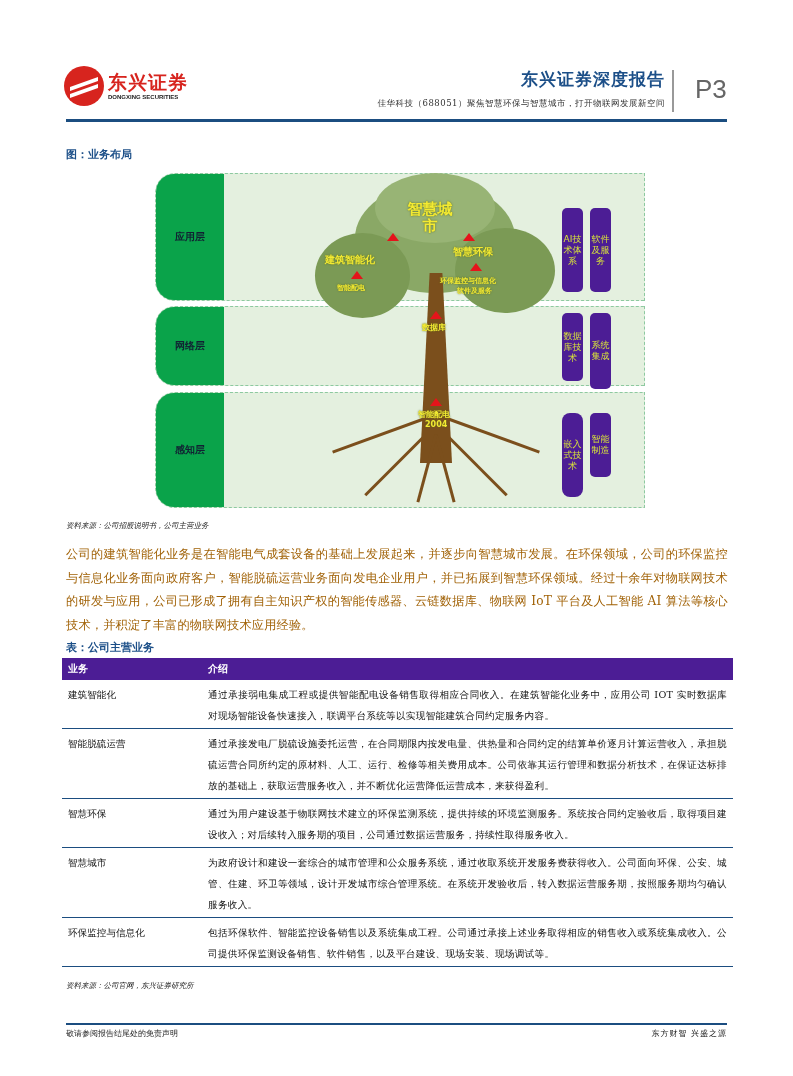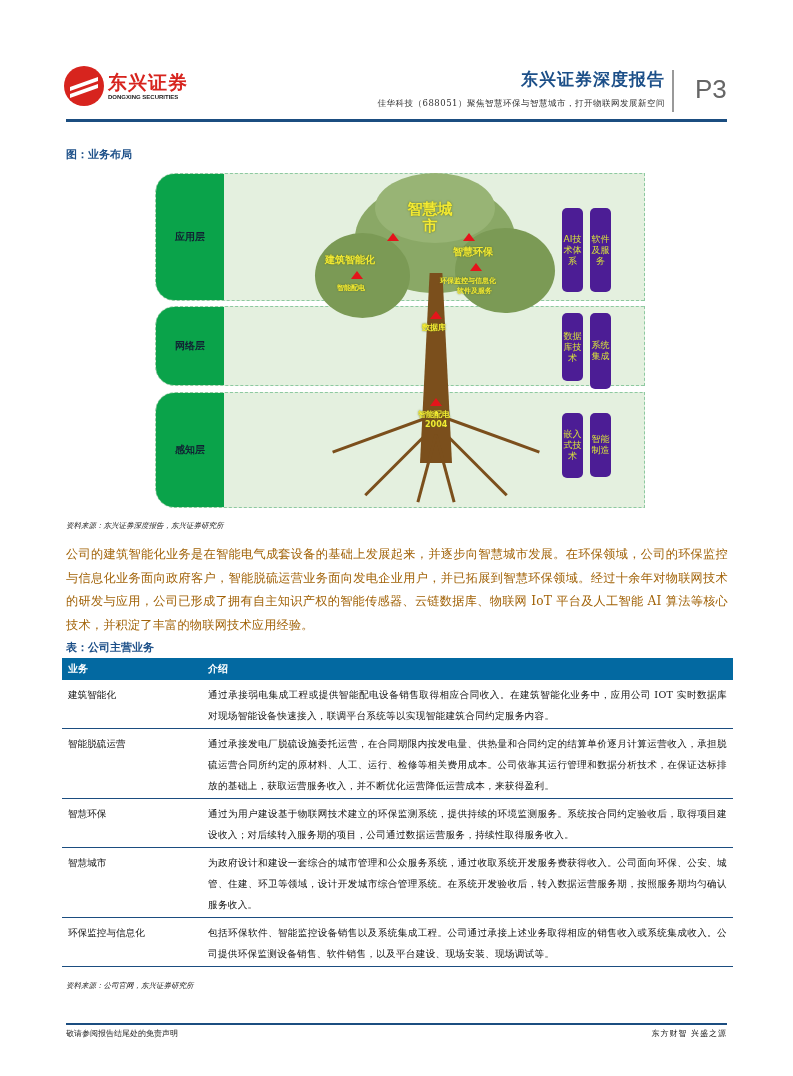--- a/index.html
+++ b/index.html
@@ -42,21 +42,21 @@
 
   
   .source { position:absolute; left:66px; font-family:"DejaVu Serif",serif; font-style:italic; font-size:7.5px; color:#222; }
 
   
   .para { position:absolute; left:66px; top:543px; width:662px; font-family:"DejaVu Serif",serif; font-size:12.2px; line-height:23.5px; color:#a16207; text-align:justify; letter-spacing:0.2px; }
 
   
   .tbl-title { position:absolute; left:66px; top:640px; font-size:11px; font-weight:bold; color:#1c4f88; }
   .tbl { position:absolute; left:62px; top:658px; width:671px; border-collapse:collapse; font-family:"DejaVu Serif",serif; font-size:9.6px; color:#111; }
-  .tbl th { background:#0369a1; color:#fff; text-align:left; font-weight:bold; height:22px; padding:0 6px; font-size:10px; }
+  .tbl th { background:#4c1d95; color:#fff; text-align:left; font-weight:bold; height:22px; padding:0 6px; font-size:10px; }
   .tbl td { vertical-align:top; padding:4px 6px 2px 6px; line-height:21px; border-bottom:1.5px solid #1b4d80; }
   .tbl td.c1 { width:128px; }
   .tbl td.c2 { text-align:justify; letter-spacing:0.3px; }
 
   
   .footer-rule { position:absolute; left:66px; top:1023px; width:661px; height:1.5px; background:#1b4d80; }
   .footer-left { position:absolute; left:66px; top:1028px; font-family:"DejaVu Serif",serif; font-size:8px; color:#222; }
   .footer-right { position:absolute; right:66px; top:1028px; font-family:"DejaVu Serif",serif; font-size:8px; color:#222; letter-spacing:1px; }
 </style>
 </head>
@@ -85,21 +85,21 @@
     <div class="pill" style="left:406px;top:34px;height:84px;">AI技术体系</div>
     <div class="pill" style="left:434px;top:34px;height:84px;">软件及服务</div>
   </div>
   <div class="layer l2">
     <div class="layer-label">网络层</div>
     <div class="pill" style="left:406px;top:6px;height:68px;">数据库技术</div>
     <div class="pill" style="left:434px;top:6px;height:76px;">系统集成</div>
   </div>
   <div class="layer l3">
     <div class="layer-label">感知层</div>
-    <div class="pill" style="left:406px;top:20px;height:65px;">嵌入式技术</div>
+    <div class="pill" style="left:406px;top:20px;height:84px;border-radius:8px;">嵌入式技术</div>
     <div class="pill" style="left:434px;top:20px;height:64px;">智能制造</div>
   </div>
 
   <div class="tree">
     <div class="canopy" style="left:40px;top:10px;width:160px;height:110px;background:#8aa866;"></div>
     <div class="canopy" style="left:0px;top:60px;width:95px;height:85px;background:#7b9a55;"></div>
     <div class="canopy" style="left:140px;top:55px;width:100px;height:85px;background:#7b9a55;"></div>
     <div class="canopy" style="left:60px;top:0px;width:120px;height:70px;background:#98b475;"></div>
     <div class="trunk"></div>
     <div class="root" style="left:121px;top:240px;width:110px;transform:rotate(20deg);"></div>
@@ -120,21 +120,21 @@
     <div class="tree-label" style="left:125px;top:103px;font-size:7px;">环保监控与信息化</div>
     <div class="tree-label" style="left:142px;top:113px;font-size:7px;">软件及服务</div>
     <div class="arrow-up" style="left:115px;top:138px;"></div>
     <div class="tree-label" style="left:107px;top:149px;font-size:8px;">数据库</div>
     <div class="arrow-up" style="left:115px;top:225px;"></div>
     <div class="tree-label" style="left:103px;top:236px;font-size:8px;">智能配电</div>
     <div class="tree-label" style="left:110px;top:247px;font-size:8px;">2004</div>
   </div>
 </div>
 
-<div class="source" style="top:521px;">资料来源：东兴证券深度报告，东兴证券研究所</div>
+<div class="source" style="top:521px;">资料来源：公司招股说明书，公司主营业务</div>
 
 <div class="para">公司的建筑智能化业务是在智能电气成套设备的基础上发展起来，并逐步向智慧城市发展。在环保领域，公司的环保监控与信息化业务面向政府客户，智能脱硫运营业务面向发电企业用户，并已拓展到智慧环保领域。经过十余年对物联网技术的研发与应用，公司已形成了拥有自主知识产权的智能传感器、云链数据库、物联网 IoT 平台及人工智能 AI 算法等核心技术，并积淀了丰富的物联网技术应用经验。</div>
 
 <div class="tbl-title">表：公司主营业务</div>
 <table class="tbl">
   <thead>
     <tr>
       <th>业务</th>
       <th>介绍</th>
     </tr>

